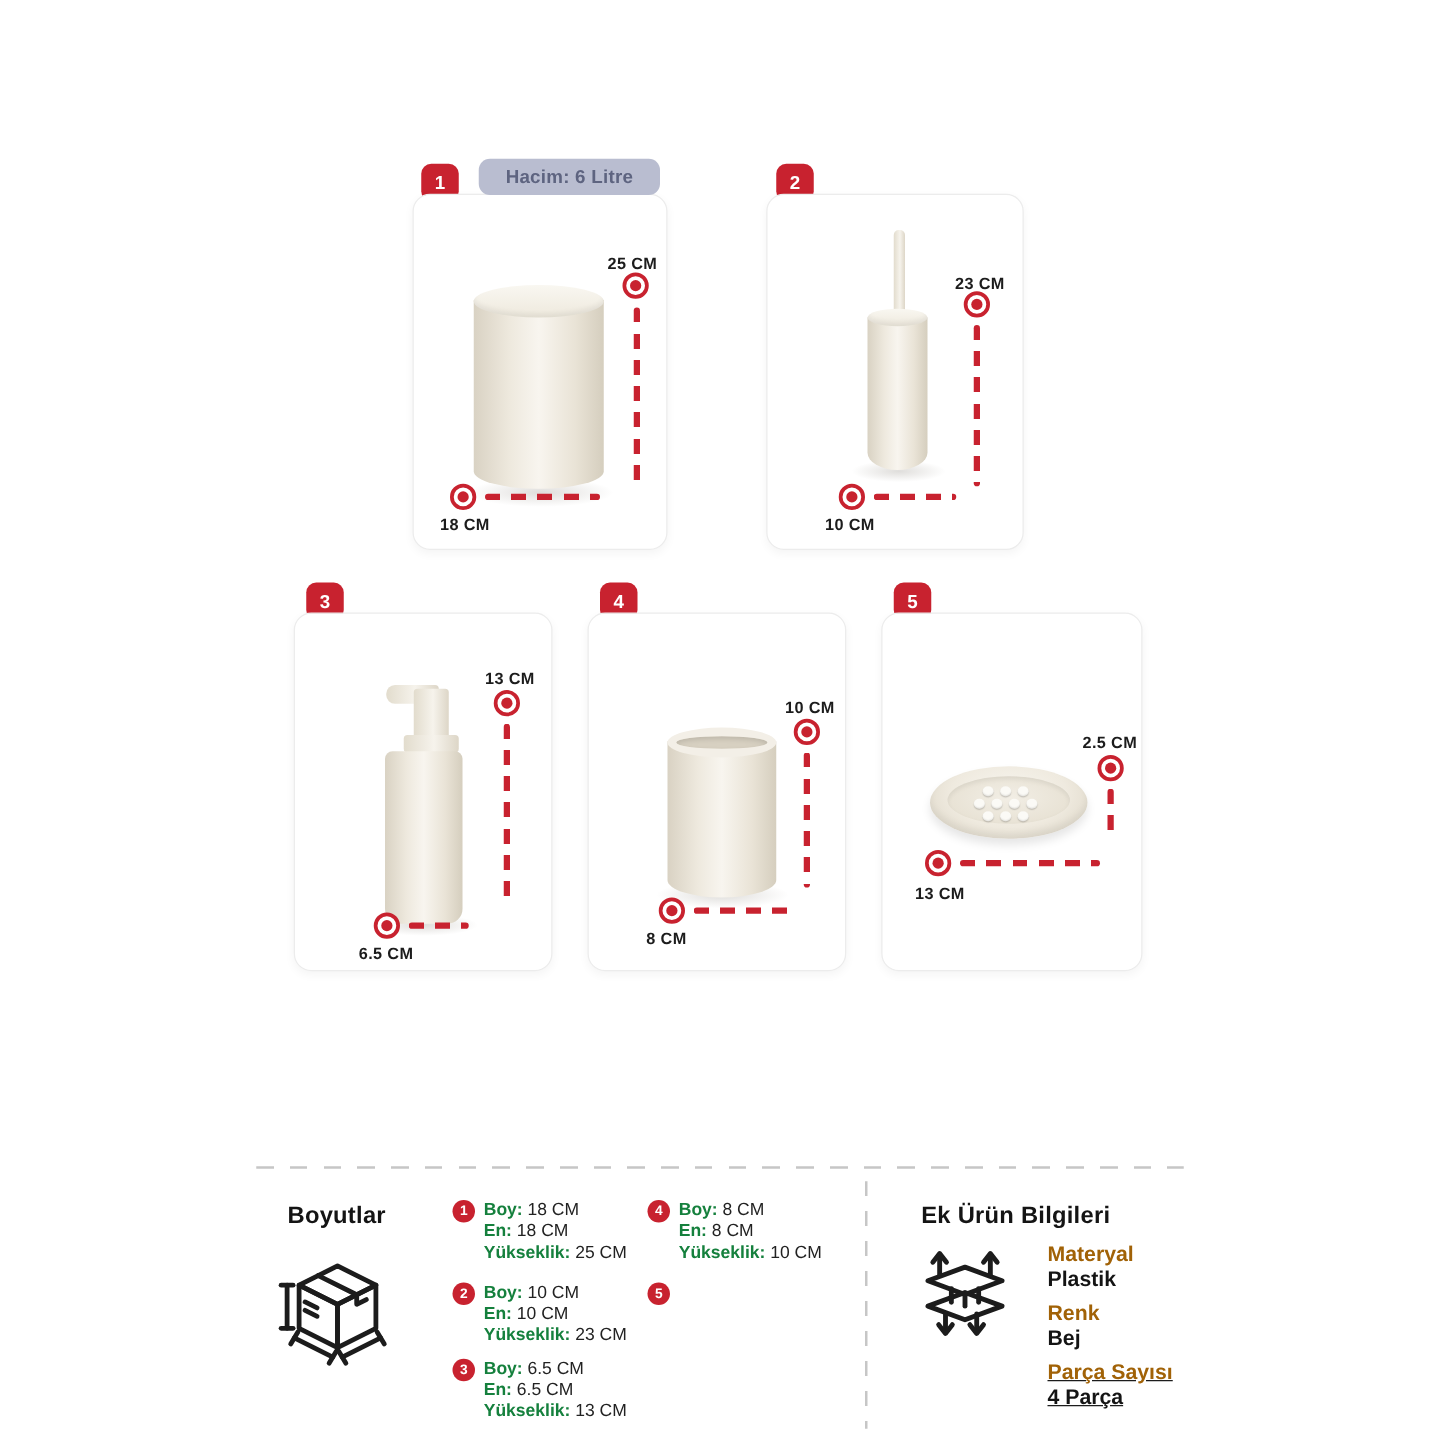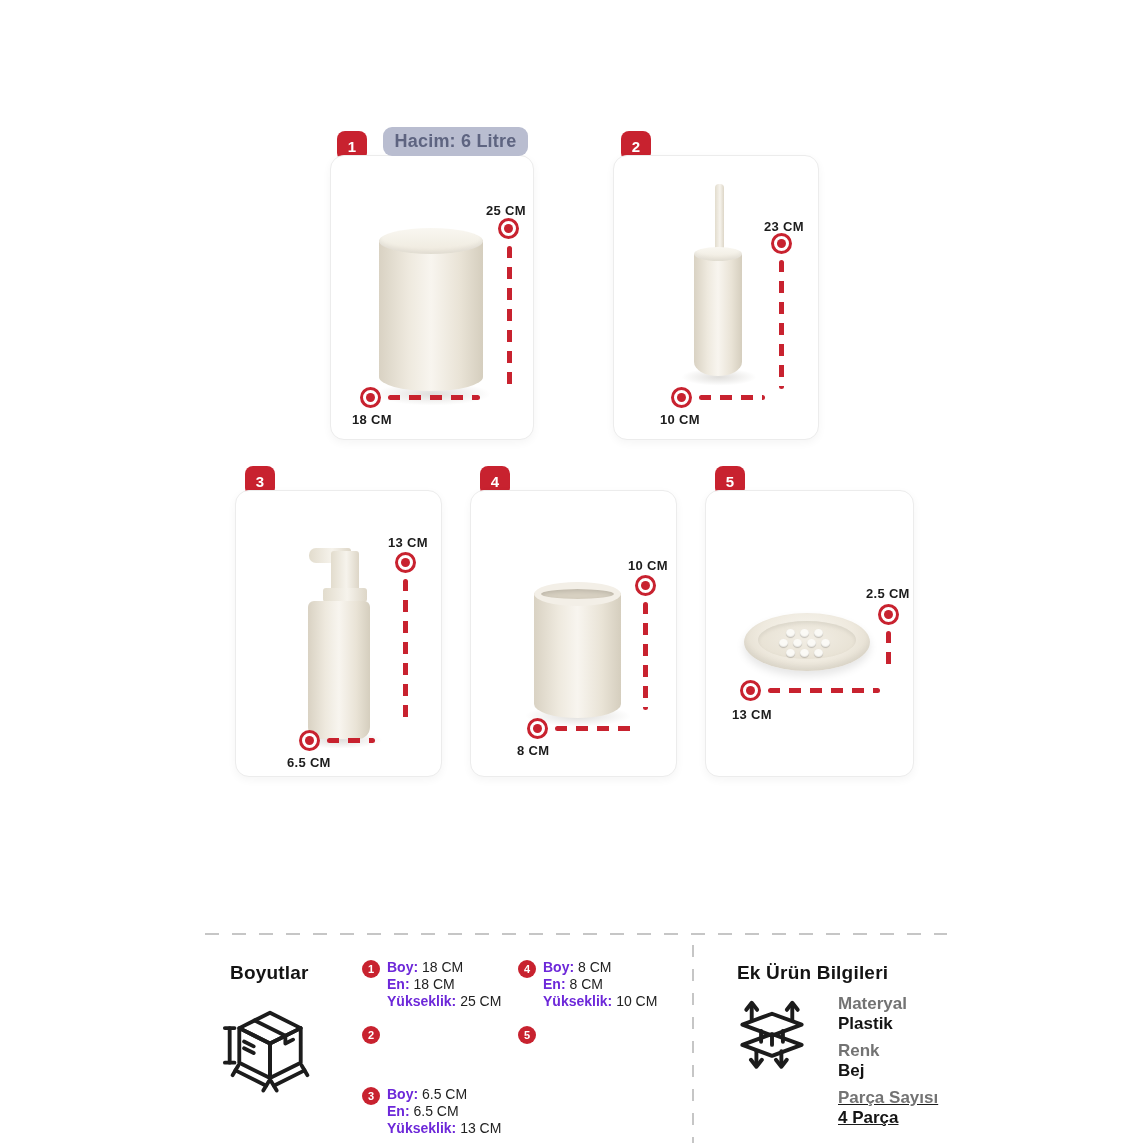--- a/index.html
+++ b/index.html
@@ -6,21 +6,21 @@
   .canvas{position:relative;width:1148px;height:1148px;background:#ffffff;overflow:hidden;
           font-family:"Liberation Sans",sans-serif;color:#1c1c1c;}
 
   
   .card{position:absolute;background:#ffffff;border:1px solid #ececec;border-radius:14px;
         box-shadow:0 3px 8px rgba(0,0,0,0.045);z-index:2;}
   .badge{position:absolute;width:30px;height:30px;background:#c8222f;border-radius:8px;
          color:#fff;font-weight:bold;font-size:15px;display:flex;align-items:center;
          justify-content:center;z-index:1;}
   .pill{position:absolute;left:383px;top:127px;width:145px;height:29px;background:#b9bdd0;
-        border-radius:9px;color:#5e6480;font-weight:bold;font-size:18px;display:flex;
+        border-radius:9px;color:#5e6480;font-weight:bold;font-size:15px;display:flex;
         align-items:center;justify-content:center;z-index:4;letter-spacing:.2px;}
 
   .meas{position:absolute;font-weight:bold;font-size:13px;color:#1c1c1c;letter-spacing:.3px;white-space:nowrap;}
   .dot{position:absolute;width:21px;height:21px;border:3px solid #c8222f;border-radius:50%;
        background:#fff;box-sizing:border-box;}
   .dot::after{content:"";position:absolute;inset:3px;background:#c8222f;border-radius:50%;}
   .hdash{position:absolute;height:5px;border-radius:3px;
          background:repeating-linear-gradient(90deg,#c8222f 0 12px,transparent 12px 21px);}
   .vdash{position:absolute;width:5px;border-radius:3px;
          background:repeating-linear-gradient(180deg,#c8222f 0 12px,transparent 12px 21px);}
@@ -50,24 +50,24 @@
   .divider-h{position:absolute;height:2px;
              background:repeating-linear-gradient(90deg,#c6c6c6 0 14px,transparent 14px 27px);}
   .divider-v{position:absolute;width:2px;
              background:repeating-linear-gradient(180deg,#c6c6c6 0 12px,transparent 12px 24px);}
   .sec-title{position:absolute;font-weight:bold;font-size:19px;color:#141414;letter-spacing:.2px;}
   .spec-item{position:absolute;display:flex;align-items:flex-start;}
   .numchip{width:18px;height:18px;border-radius:50%;background:#c8222f;color:#fff;font-size:11px;
            font-weight:bold;display:flex;align-items:center;justify-content:center;flex:0 0 auto;
            margin-top:1px;}
   .spec-lines{margin-left:7px;font-size:14px;line-height:17px;white-space:nowrap;}
-  .spec-lbl{color:#6d28d9;font-weight:bold;}
+  .spec-lbl{color:#15803d;font-weight:bold;}
   .spec-val{color:#222222;}
   .info-row{position:absolute;font-size:17px;line-height:20px;white-space:nowrap;}
-  .info-lbl{color:#737373;font-weight:bold;}
+  .info-lbl{color:#a16207;font-weight:bold;}
   .info-val{color:#141414;font-weight:bold;}
   .iconwrap{position:absolute;}
 </style>
 </head>
 <body>
 
 <div class="canvas">
 
   <div class="badge" style="left:337px;top:131px;">1</div>
   <div class="pill">Hacim: 6 Litre</div>
@@ -197,20 +197,25 @@
     <div class="numchip">1</div>
     <div class="spec-lines">
       <div><span class="spec-lbl">Boy:</span> <span class="spec-val">18 CM</span></div>
       <div><span class="spec-lbl">En:</span> <span class="spec-val">18 CM</span></div>
       <div><span class="spec-lbl">Yükseklik:</span> <span class="spec-val">25 CM</span></div>
     </div>
   </div>
 
   <div class="spec-item" style="left:362px;top:1025px;">
     <div class="numchip">2</div>
+    <div class="spec-lines">
+      <div><span class="spec-lbl">Boy:</span> <span class="spec-val">10 CM</span></div>
+      <div><span class="spec-lbl">En:</span> <span class="spec-val">10 CM</span></div>
+      <div><span class="spec-lbl">Yükseklik:</span> <span class="spec-val">23 CM</span></div>
+    </div>
   </div>
 
   <div class="spec-item" style="left:362px;top:1086px;">
     <div class="numchip">3</div>
     <div class="spec-lines">
       <div><span class="spec-lbl">Boy:</span> <span class="spec-val">6.5 CM</span></div>
       <div><span class="spec-lbl">En:</span> <span class="spec-val">6.5 CM</span></div>
       <div><span class="spec-lbl">Yükseklik:</span> <span class="spec-val">13 CM</span></div>
     </div>
   </div>

